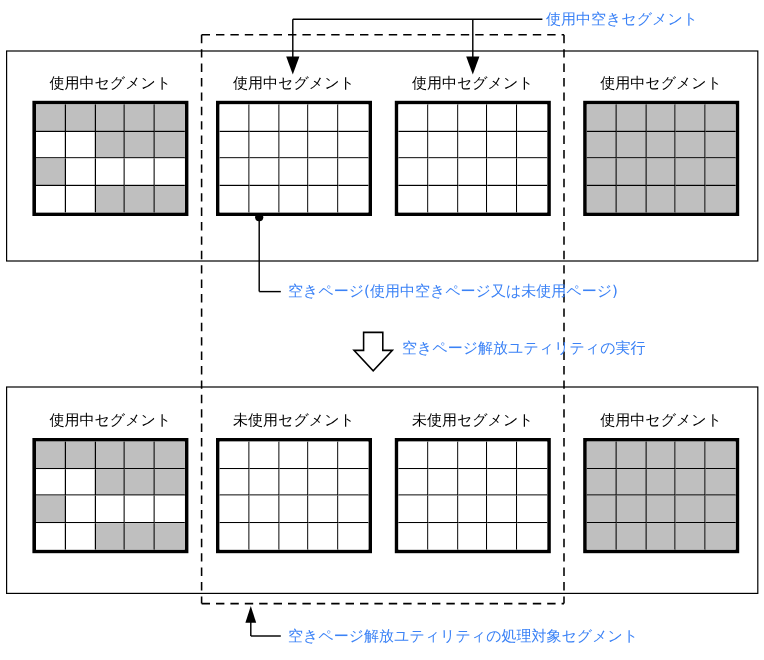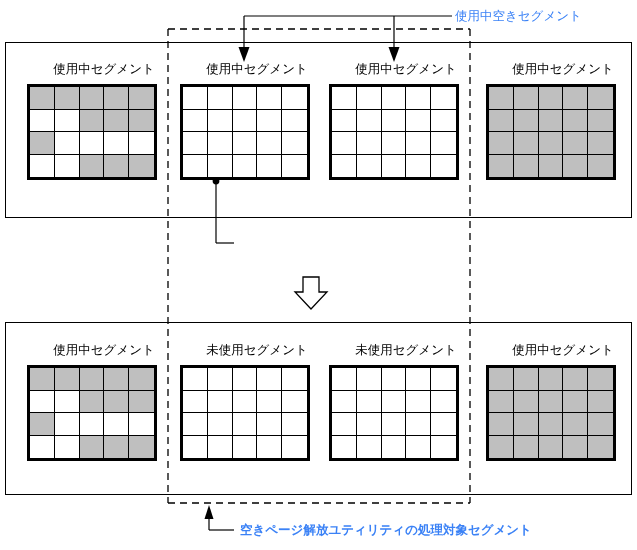--- a/index.html
+++ b/index.html
@@ -31,21 +31,21 @@
   }
   #outer-top{ left:5px;  top:42px;  width:627px; height:176px; }
   #outer-bottom{ left:5px; top:322px; width:627px; height:173px; }
 
   
   .segment{
     position:absolute;
   }
   .segment-label{
     position:absolute;
-    left:12px; top:0;
+    left:0; top:0;
     width:100%;
     text-align:center;
     font-size:12.5px;
     line-height:14px;
     letter-spacing:0px;
     white-space:nowrap;
     color:#000;
   }
   .grid{
     position:absolute;
@@ -75,21 +75,21 @@
   .anno{
     position:absolute;
     font-size:12.5px;
     line-height:15px;
     white-space:nowrap;
     color:#3b82f6;
   }
   #label-inuse-empty{ left:455px; top:8px; }
   #label-free-page{  left:240px; top:235px; }
   #label-utility-run{ left:335px; top:282px; }
-  #label-target-seg{ left:240px; top:522px;font-weight:bold; }
+  #label-target-seg{ left:240px; top:522px; }
 </style>
 </head>
 <body>
 
 <div id="canvas">
 
   <svg class="svg-layer" viewBox="0 0 637 550" xmlns="http://www.w3.org/2000/svg">
 
     <g>
       <path d="M168,29 L470,29" stroke="#000" stroke-width="1.3" fill="none" stroke-dasharray="7,5"></path>
@@ -329,17 +329,19 @@
         <div class="cell filled r4"></div>
         <div class="cell filled r4"></div>
         <div class="cell filled r4"></div>
         <div class="cell filled r4"></div>
         <div class="cell filled c5 r4"></div>
       </div>
   </div>
 
   <div class="anno" id="label-inuse-empty">使用中空きセグメント</div>
 
-
+  <div class="anno" id="label-free-page">空きページ(使用中空きページ又は未使用ページ)</div>
+
+  <div class="anno" id="label-utility-run">空きページ解放ユティリティの実行</div>
 
   <div class="anno" id="label-target-seg">空きページ解放ユティリティの処理対象セグメント</div>
 
 </div>
 
 </body></html>

